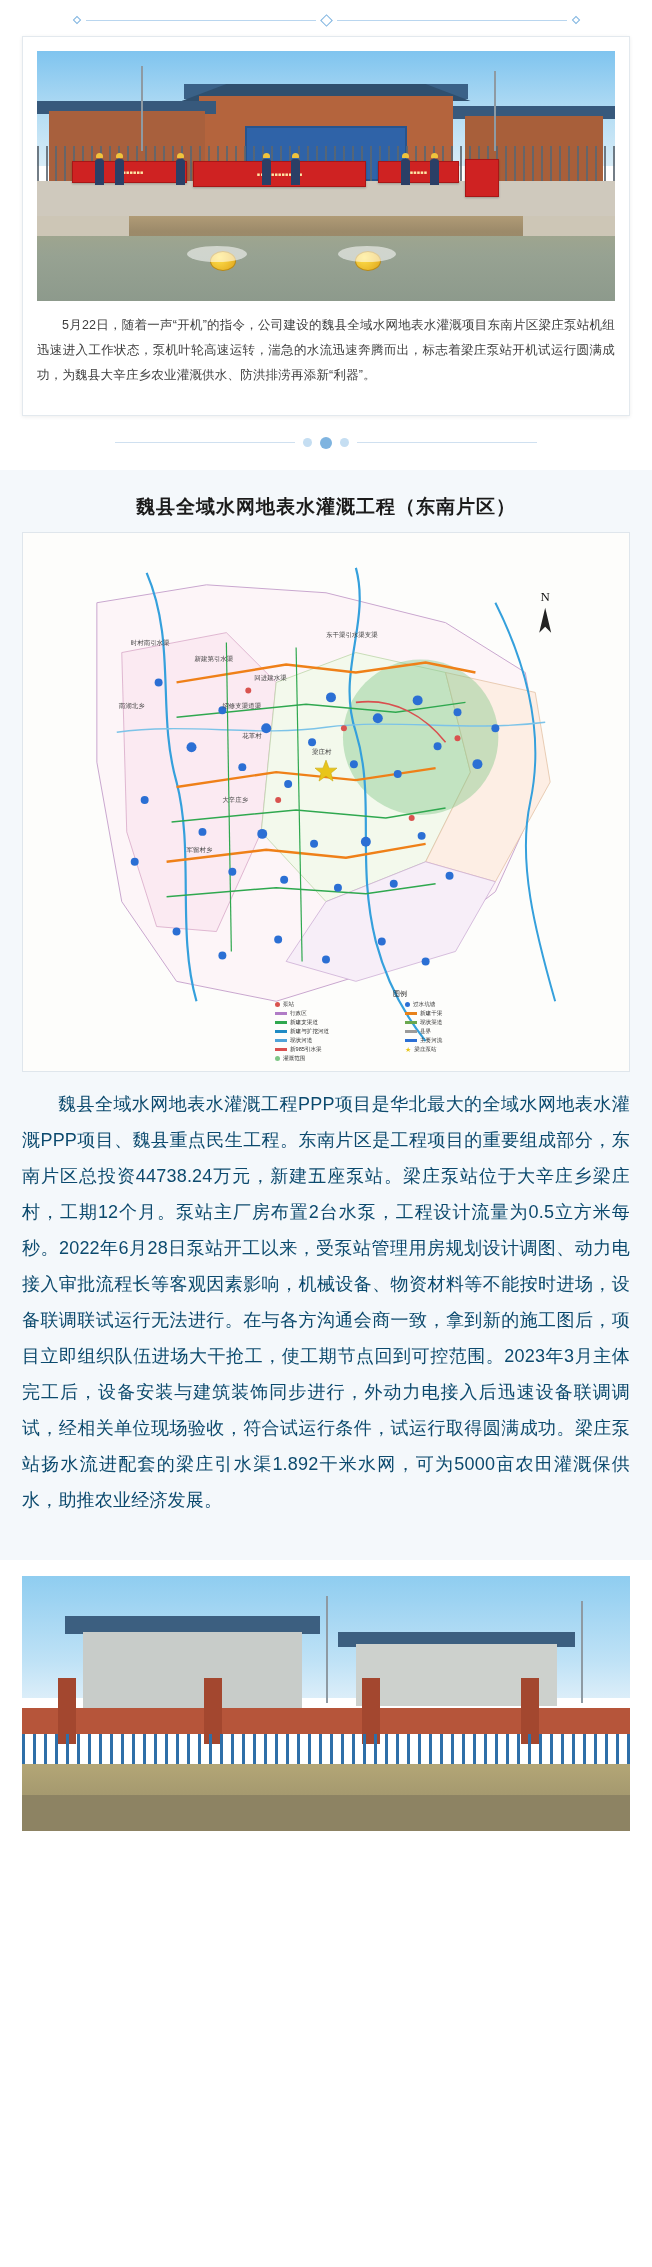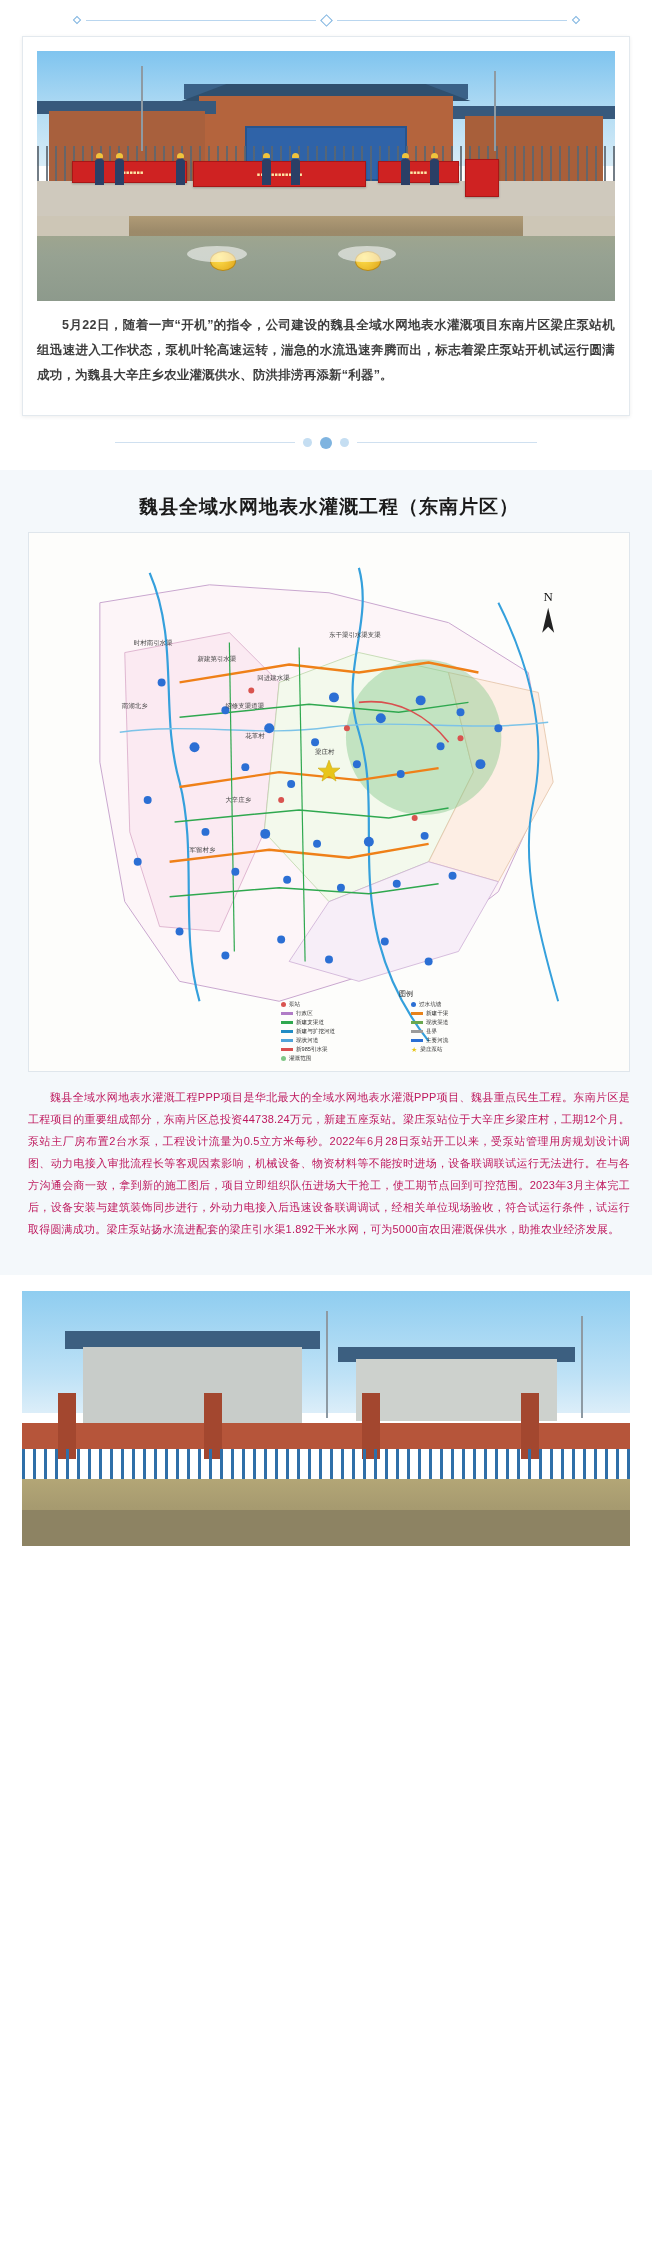--- a/index.html
+++ b/index.html
@@ -39,21 +39,20 @@
   }
   .deco-sq.small { width: 6px; height: 6px; }
 
   
   .card {
     margin: 6px 22px 0 22px;
     background: #ffffff;
     border: 1px solid #e3e9ee;
     box-shadow: 0 1px 4px rgba(0,0,0,0.07);
     padding: 14px;
-    font-weight: bold;
   }
   .photo {
     width: 100%;
     position: relative;
     overflow: hidden;
   }
   .photo-1 { height: 250px; }
   .photo-2 { height: 255px; }
 
   
@@ -223,21 +222,21 @@
   .div-line { width: 180px; height: 1px; background: #cfe0f0; }
   .div-dot {
     width: 12px; height: 12px; border-radius: 50%;
     background: #7fb4e0;
   }
   .div-dot.pale { background: #c5def2; width: 9px; height: 9px; }
 
   
   .section-2 {
     background: #f4f8fb;
-    padding: 18px 22px 24px 28px;
+    padding: 18px 22px 24px 22px;
   }
   .map-title {
     text-align: center;
     font-family: "Liberation Serif", serif;
     font-size: 19px;
     font-weight: bold;
     color: #1b1b1b;
     letter-spacing: 1px;
     padding: 6px 0 12px 0;
   }
@@ -270,23 +269,23 @@
     column-gap: 10px;
     row-gap: 1px;
   }
   .legend-item { display: flex; align-items: center; gap: 3px; }
   .lg-swatch { width: 12px; height: 3px; flex: 0 0 12px; }
   .lg-dot { width: 5px; height: 5px; border-radius: 50%; flex: 0 0 5px; }
   .lg-star { font-size: 7px; line-height: 1; }
 
   .body-text {
     margin-top: 14px;
-    font-size: 11px;
+    font-size: 18px;
     line-height: 2.0;
-    color: #be185d;
+    color: #0c4a6e;
     text-align: justify;
     text-indent: 2em;
     letter-spacing: .2px;
   }
 
   
   .section-3 { padding: 16px 22px 28px 22px; background: #ffffff; }
 </style>
 </head>
 <body>

